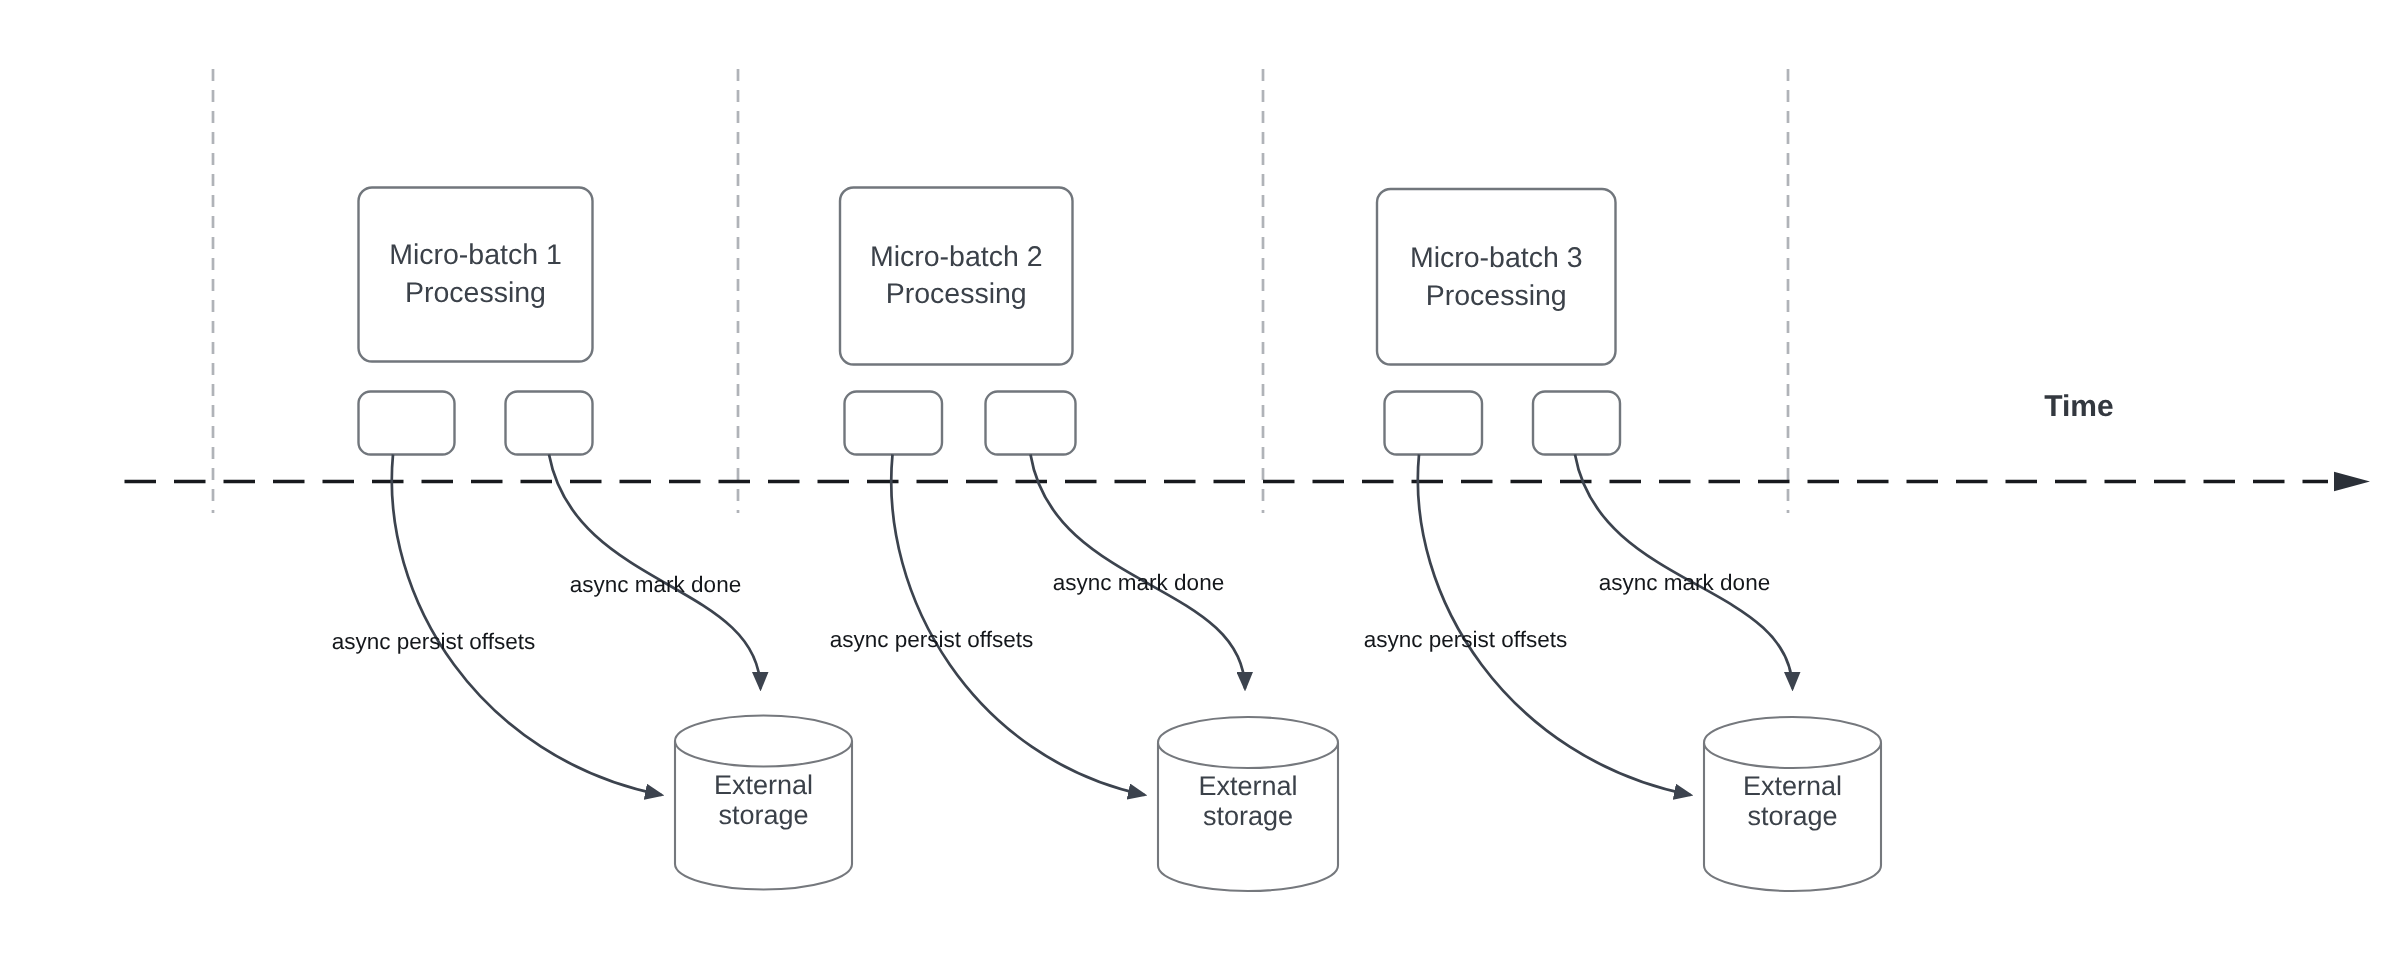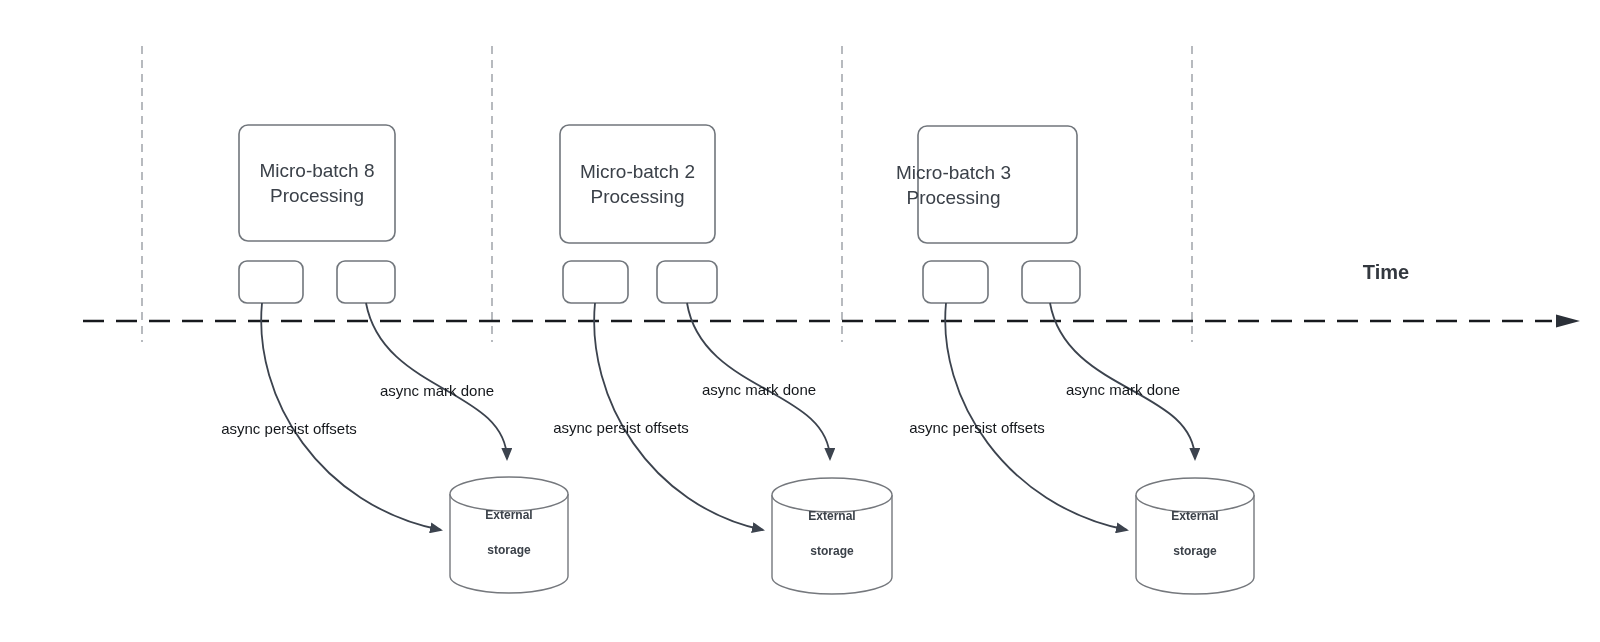--- a/index.html
+++ b/index.html
@@ -32,23 +32,22 @@
     display: flex;
     align-items: center;
     justify-content: center;
     text-align: center;
     white-space: pre-line;
     font-size: 19px;
     line-height: 25px;
     color: var(--shape-text, #3b4149);
   }
   .storage-label {
-    font-size: 12px;
-    line-height: 35px;
-    font-weight: bold;
+    font-size: 18px;
+    line-height: 20px;
   }
   .flow-label {
     font-size: 15px;
     font-weight: normal;
     color: var(--label-text, #14171b);
     white-space: nowrap;
   }
   .time-label {
     font-size: 20px;
     color: #33383f;
@@ -116,25 +115,25 @@
     <g fill="#ffffff" stroke="#75787d" stroke-width="1.4">
       <path d="M1136,495 v82 a59,17 0 0 0 118,0 v-82"></path>
       <ellipse cx="1195" cy="495" rx="59" ry="17"></ellipse>
     </g>
     <g fill="none" stroke="#3c434e" stroke-width="1.8">
       <path d="M946,303 C937,398 1006,506 1127,530" marker-end="url(#flowArrow)"></path>
       <path d="M1050,303 C1066,393 1194,388 1195,459" marker-end="url(#flowArrow)"></path>
     </g>
   </svg>
 
-  <div class="box-title" style="left:239px; top:125px; width:156px; height:116px;">Micro-batch 8
+  <div class="box-title" style="left:239px; top:125px; width:156px; height:116px;">Micro-batch 1
 Processing</div>
   <div class="box-title" style="left:560px; top:125px; width:155px; height:118px;">Micro-batch 2
 Processing</div>
-  <div class="box-title" style="left:874px; top:126px; width:159px; height:117px;">Micro-batch 3
+  <div class="box-title" style="left:918px; top:126px; width:159px; height:117px;">Micro-batch 3
 Processing</div>
 
   <div class="txt flow-label" style="left:289px; top:428px;">async persist offsets</div>
   <div class="txt flow-label" style="left:437px; top:390px;">async mark done</div>
   <div class="txt flow-label" style="left:621px; top:427px;">async persist offsets</div>
   <div class="txt flow-label" style="left:759px; top:389px;">async mark done</div>
   <div class="txt flow-label" style="left:977px; top:427px;">async persist offsets</div>
   <div class="txt flow-label" style="left:1123px; top:389px;">async mark done</div>
 
   <div class="txt storage-label" style="left:509px; top:533px;">External

